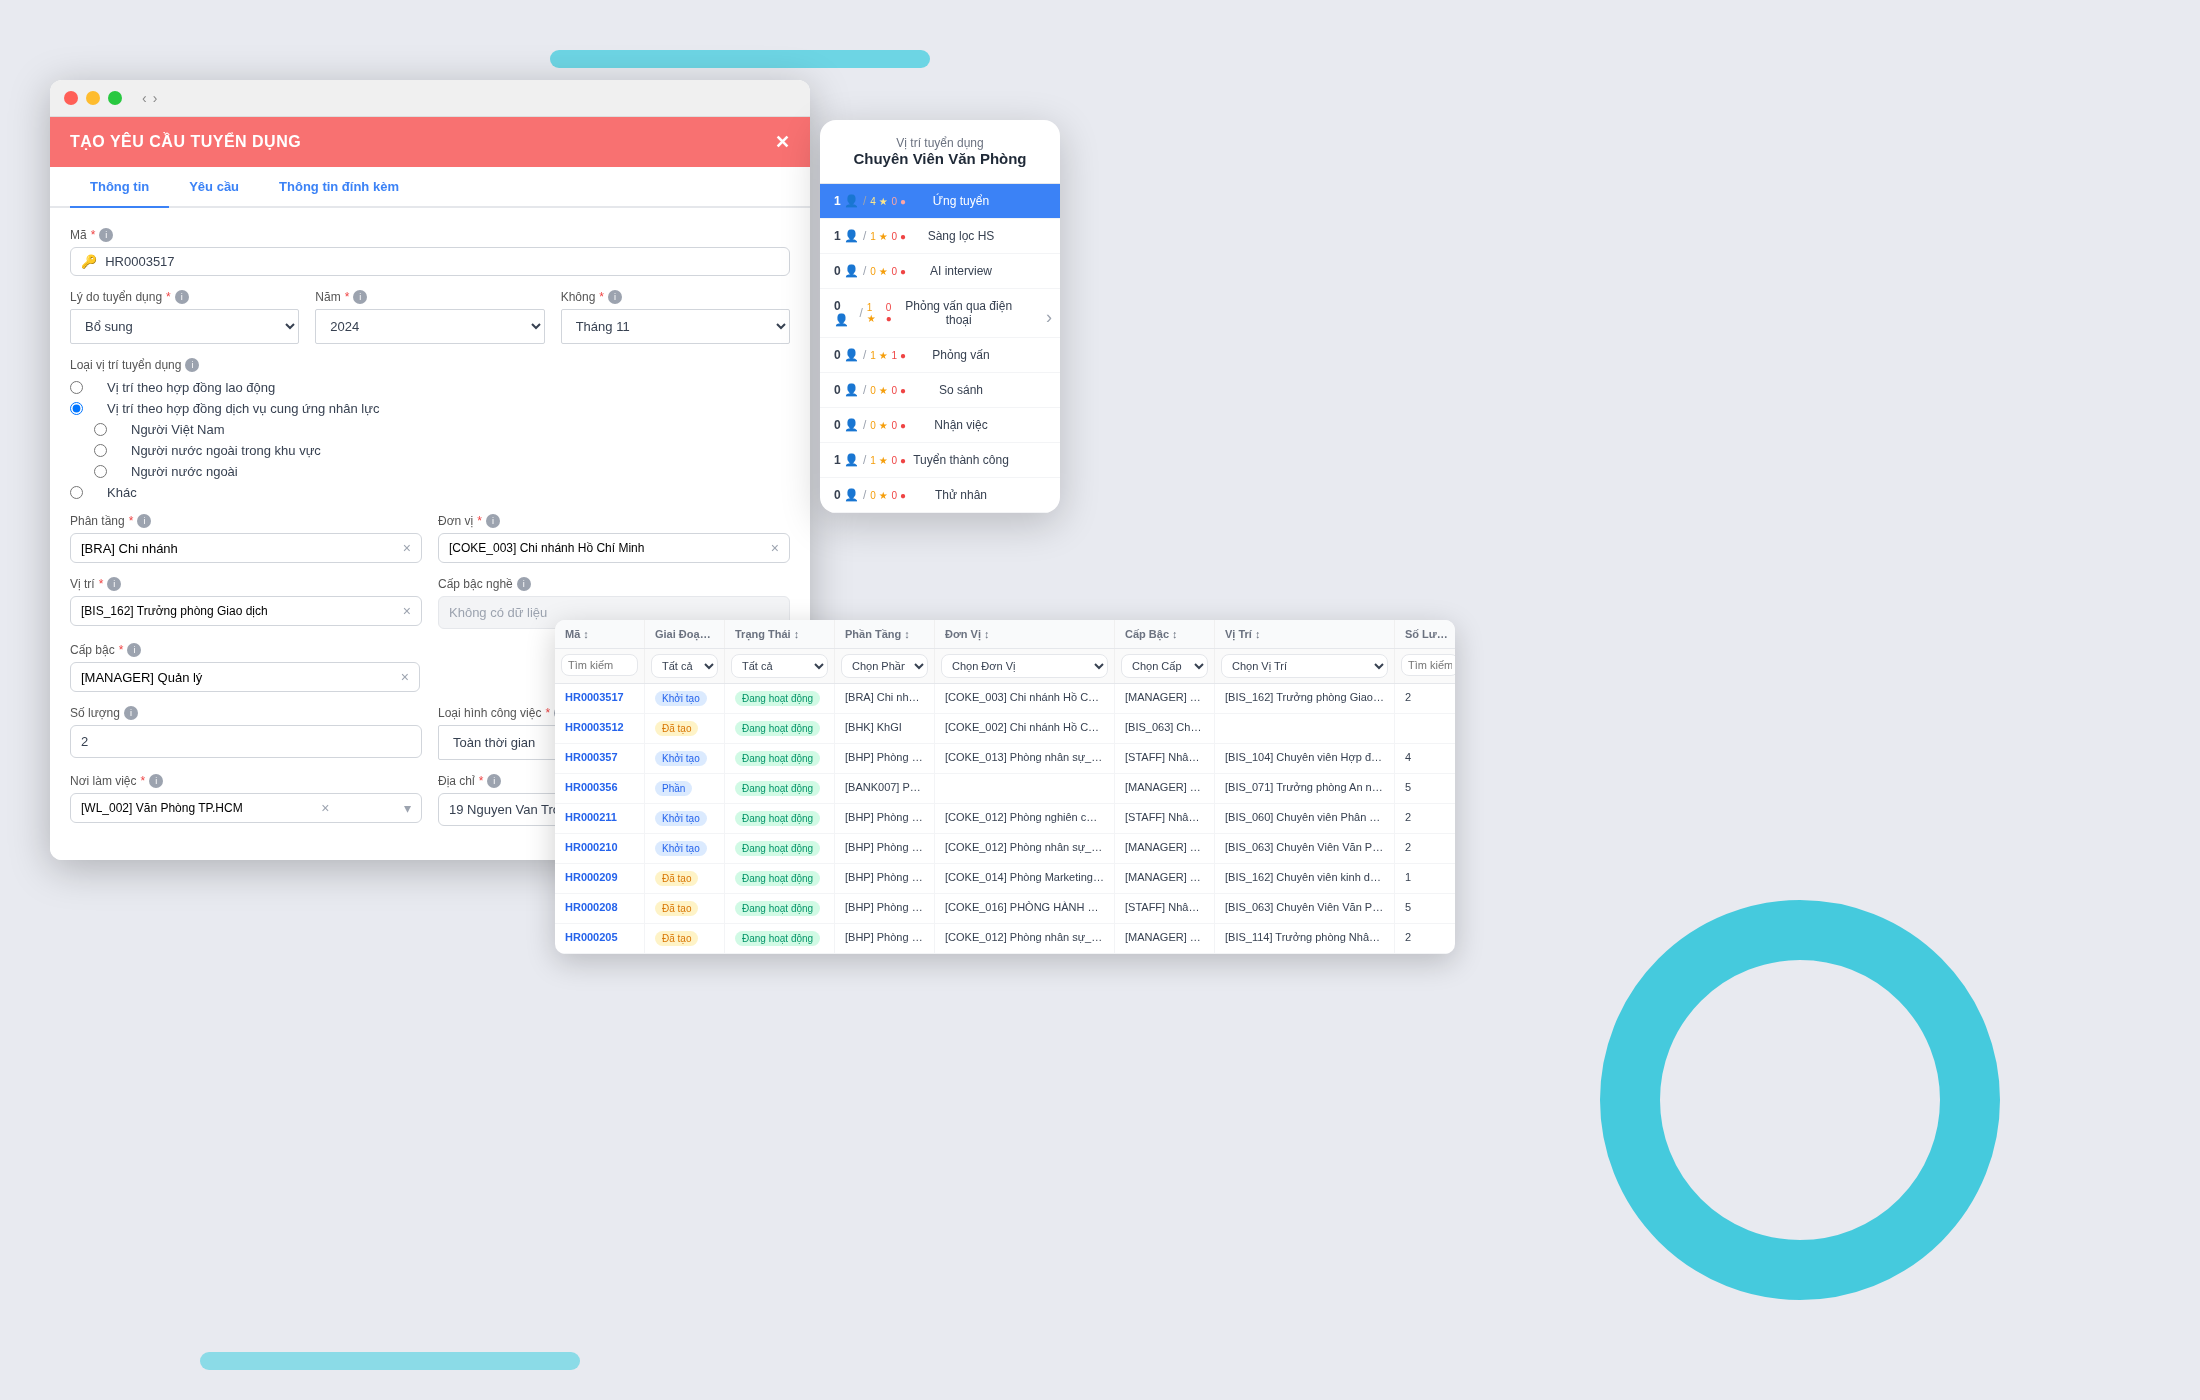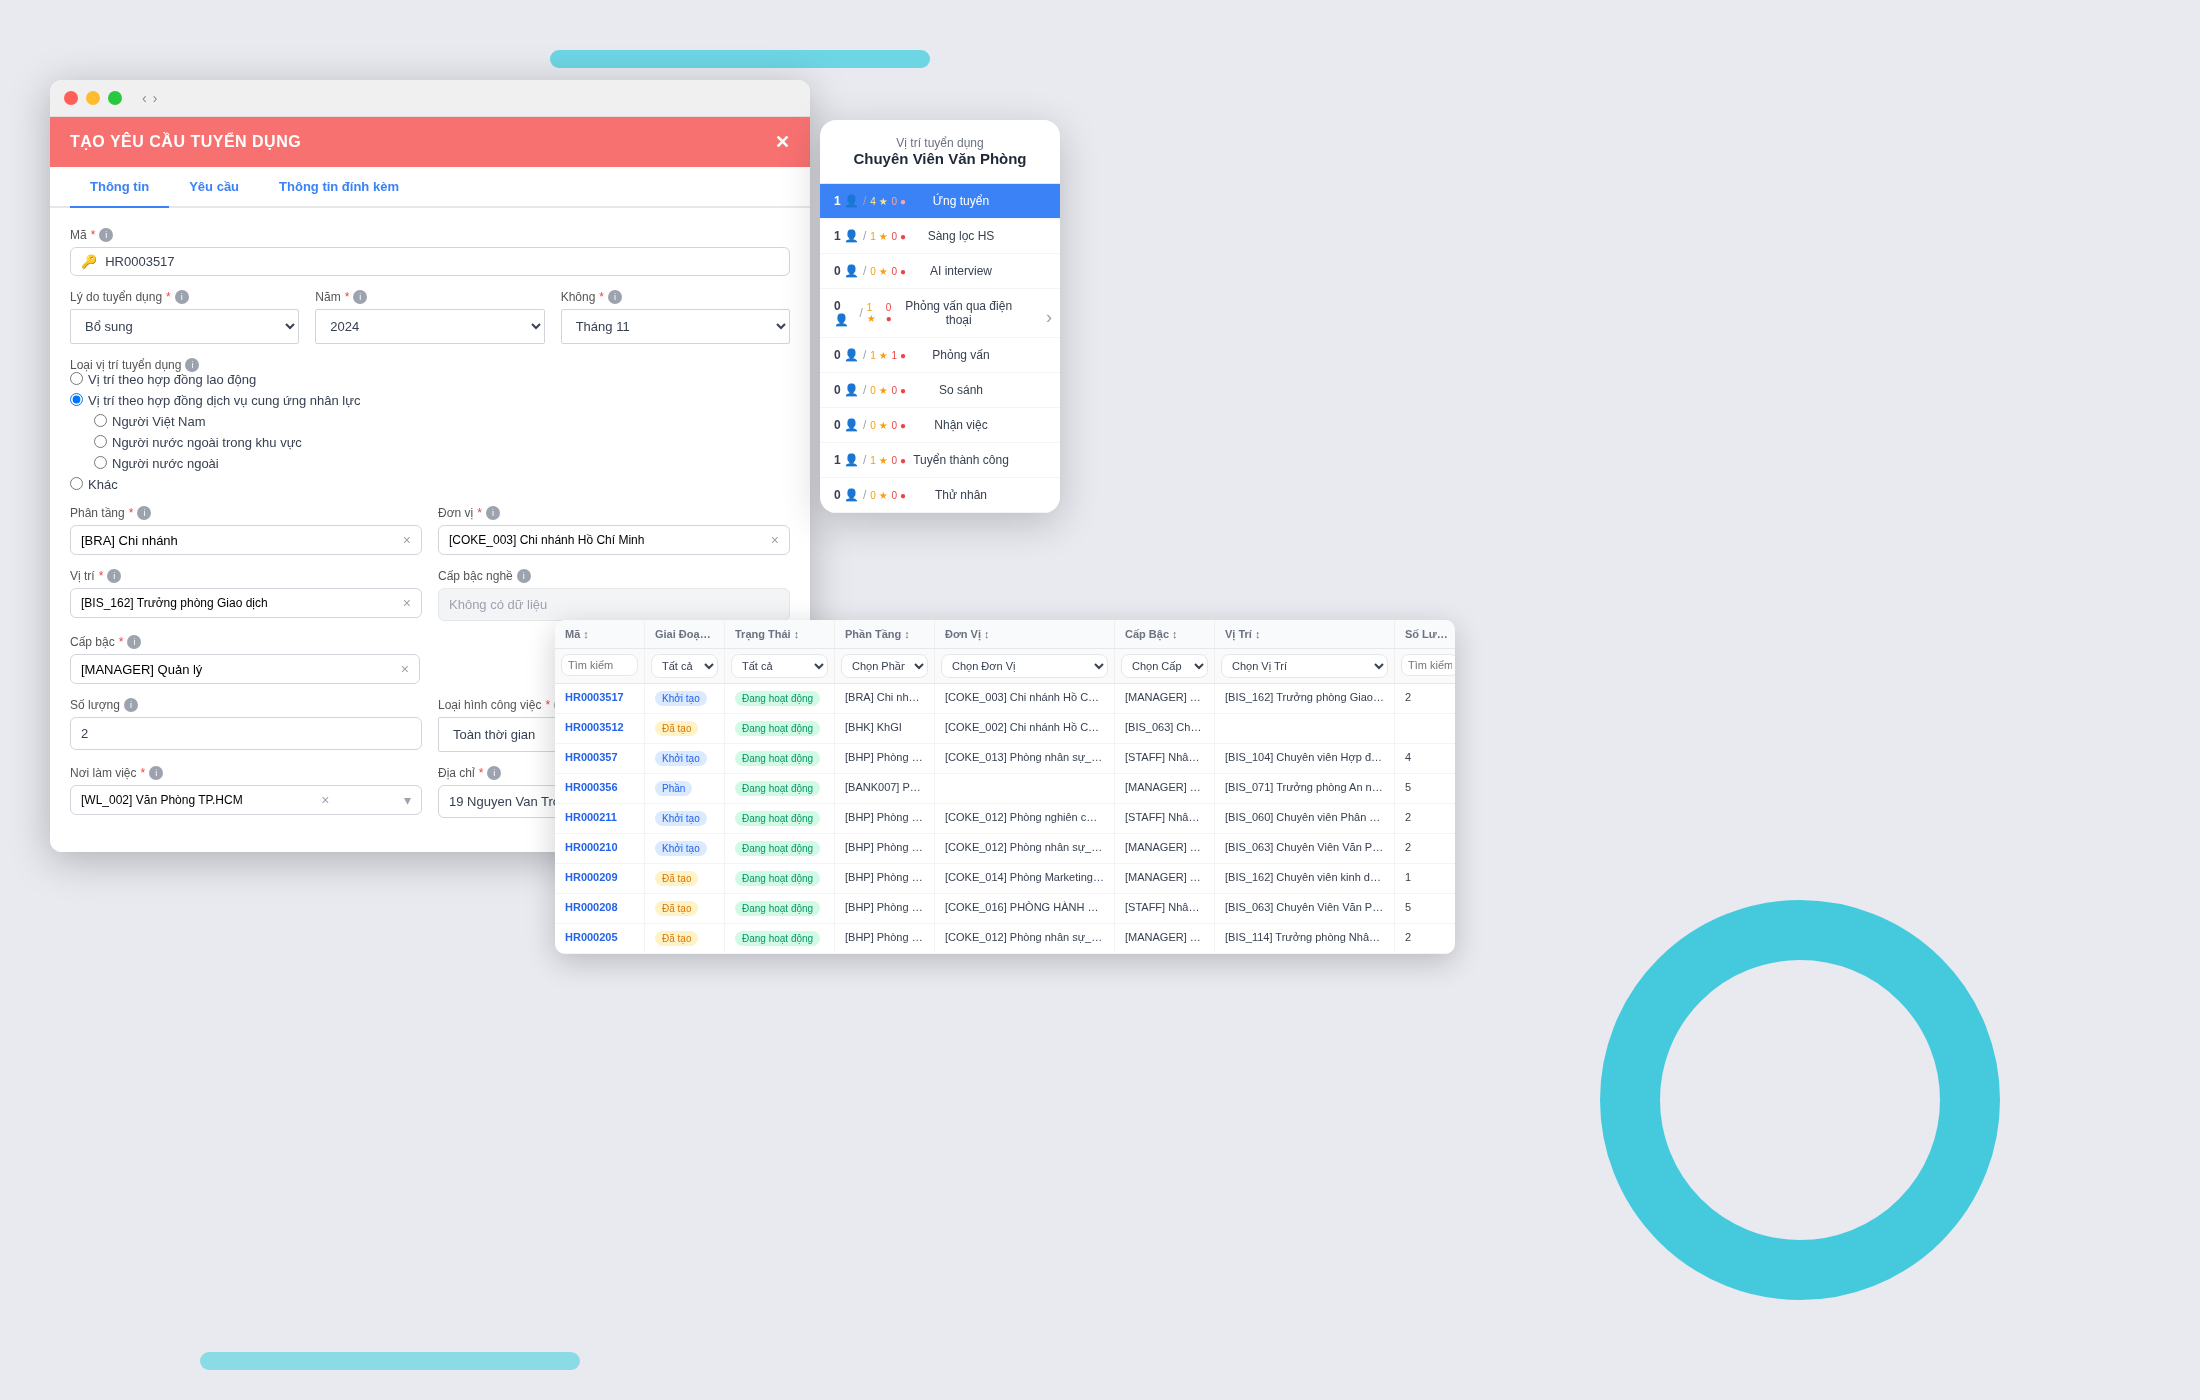--- a/index.html
+++ b/index.html
@@ -228,28 +228,29 @@
     }
 
     
     .radio-group {
       margin-bottom: 14px;
     }
     .radio-label {
       font-size: 12px;
       color: #555;
       font-weight: 500;
+      margin-bottom: 8px;
       display: flex;
       align-items: center;
       gap: 4px;
     }
     .radio-option {
       display: flex;
-      align-items: flex-start;
-      gap: 5px;
+      align-items: center;
+      gap: 24px;
       margin-bottom: 6px;
       font-size: 13px;
       color: #374151;
     }
     .radio-option input[type="radio"] { cursor: pointer; }
     .sub-radio-group {
       margin-left: 24px;
     }
 
     

